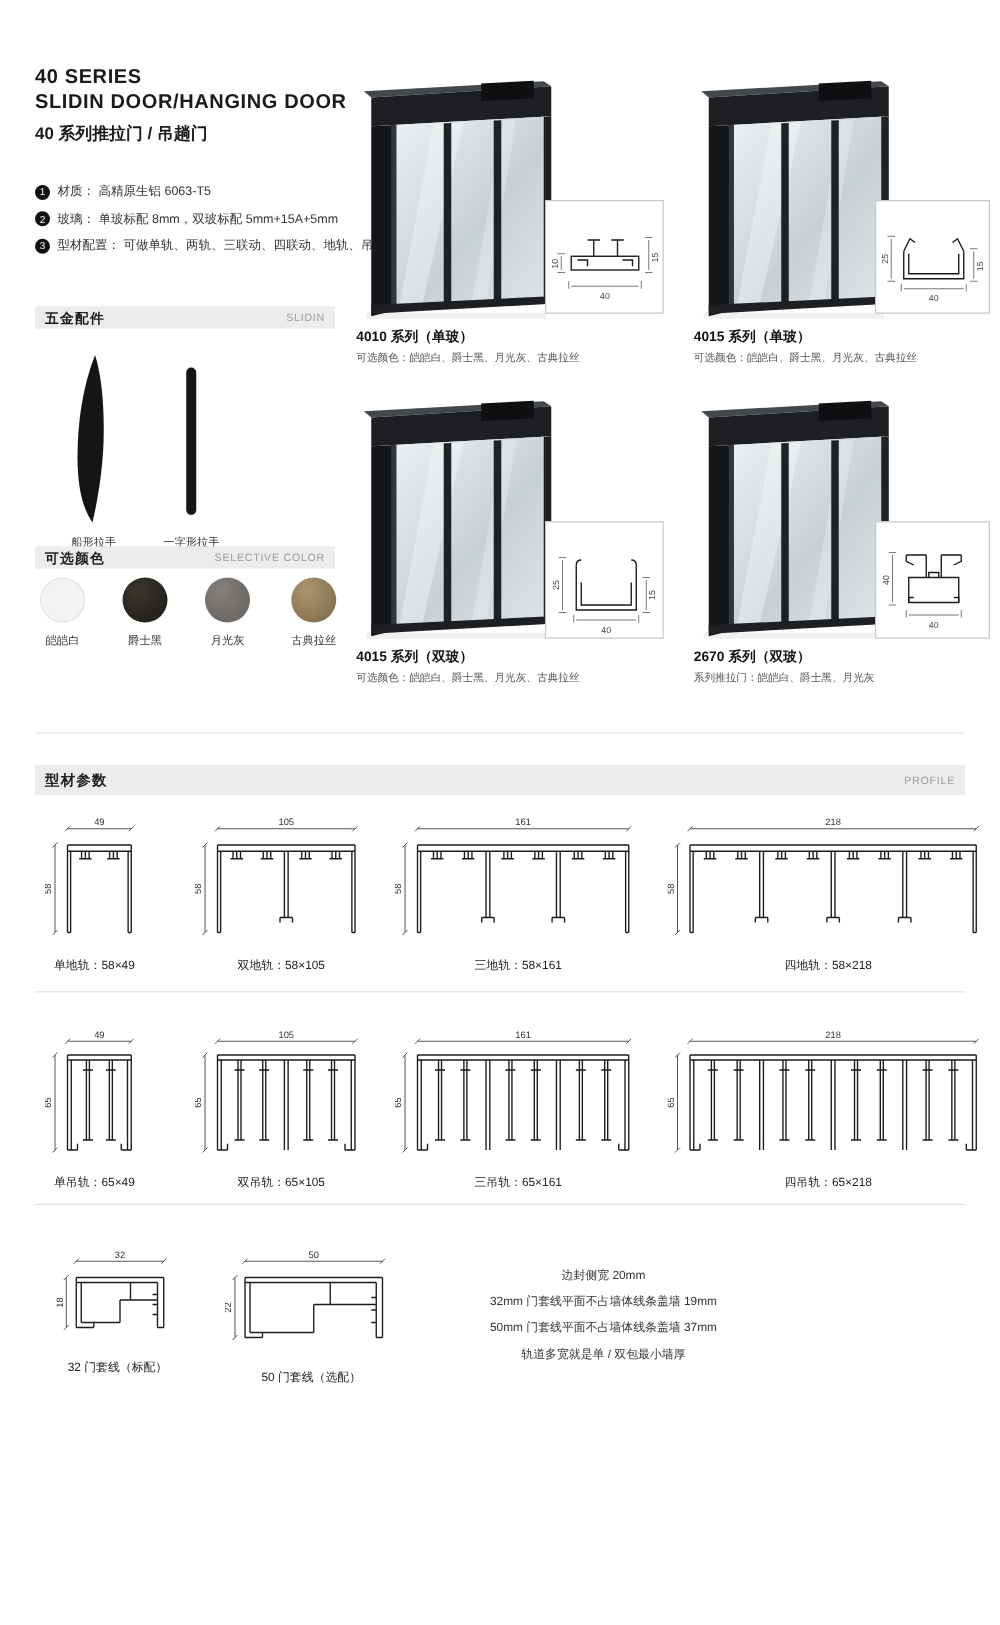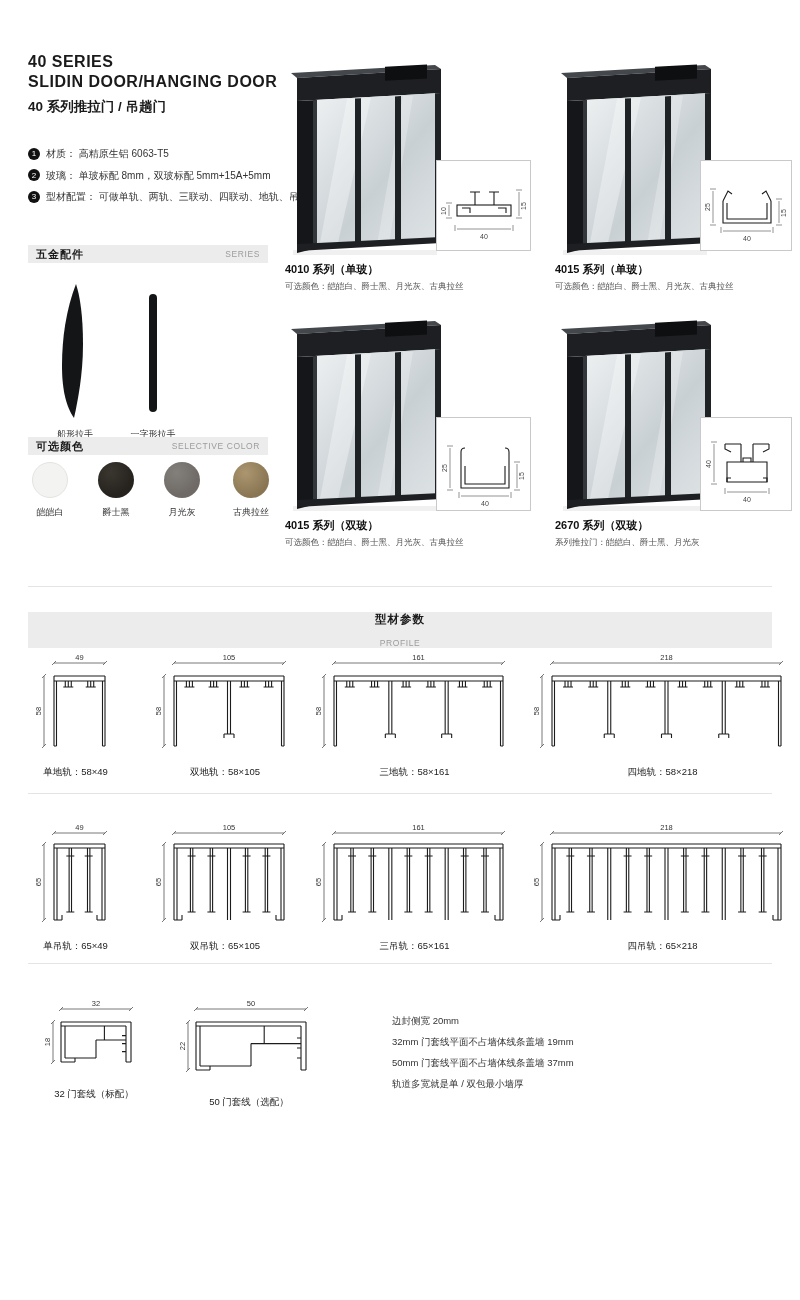--- a/index.html
+++ b/index.html
@@ -23,21 +23,21 @@
   .swatch-label{font-size:9px;color:#333;text-align:center;margin-top:8px;white-space:nowrap;}
   
   .prod-name{font-size:11px;font-weight:bold;color:#111;}
   .prod-colors{font-size:8.5px;color:#555;margin-top:4px;}
   .profile-box{border:1px solid #c9c9c9;background:#fff;box-sizing:border-box;}
   .profile-box svg text{font-size:7px;fill:#444;}
   
   .track-col{display:flex;flex-direction:column;align-items:center;}
   .track-label{font-size:9.5px;color:#222;margin-top:12px;white-space:nowrap;}
   .divider{height:1px;background:#e4e4e4;}
-  .note-line{font-size:9.5px;color:#333;line-height:21px;white-space:nowrap;}
+  .note-line{font-size:9.5px;color:#333;line-height:21px;white-space:nowrap;text-align:center;}
   svg{display:block;}
 </style>
 </head>
 <body>
 
 <div id="page">
 
   <div class="abs" style="left:28px;top:52px;">
     <div class="h-en">40 SERIES</div>
     <div class="h-en">SLIDIN DOOR/HANGING DOOR</div>
@@ -54,21 +54,21 @@
       <span>玻璃：</span>&nbsp;<span>单玻标配 8mm，双玻标配 5mm+15A+5mm</span>
     </div>
     <div class="spec-line">
       <span class="spec-num">3</span>
       <span>型材配置：</span>&nbsp;<span>可做单轨、两轨、三联动、四联动、地轨、吊轨</span>
     </div>
   </div>
 
   <div class="abs bar" style="left:28px;top:245px;width:240px;">
     <span class="cn">五金配件</span>
-    <span class="en">SERIES</span>
+    <span class="en">SLIDIN</span>
   </div>
 
   <div class="abs" style="left:40px;top:282px;width:70px;text-align:center;">
     <svg width="70" height="138" viewBox="0 0 70 138">
       <path d="M36,2 C26,28 22,56 22,84 C22,110 27,126 34,136 C38,118 43,92 43,62 C43,34 40,14 36,2 Z" fill="#141517"></path>
     </svg>
     <div class="part-cap" style="margin-top:8px;">
       <div>船形拉手</div>
       <div>（标配）</div>
     </div>
@@ -280,21 +280,21 @@
       <text x="46" y="84" text-anchor="middle">40</text>
     </svg>
   </div>
   <div class="abs" style="left:555px;top:518px;">
     <div class="prod-name">2670 系列（双玻）</div>
     <div class="prod-colors">系列推拉门：皑皑白、爵士黑、月光灰</div>
   </div>
 
   <div class="abs divider" style="left:28px;top:586px;width:744px;"></div>
 
-  <div class="abs bar" style="left:28px;top:612px;width:744px;height:36px;flex-direction:column;">
+  <div class="abs bar" style="left:28px;top:612px;width:744px;height:24px;">
     <span class="cn" style="font-size:11.5px;">型材参数</span>
     <span class="en">PROFILE</span>
   </div>
 
   <div class="abs track-col" style="left:36px;top:652px;">
       <svg width="79" height="102" viewBox="0 0 79 102">
         <path d="M18,24 H69 M18,29 H69 M18,24 V94 M20.5,29 V94 M18,94 H20.5 M69,24 V94 M66.5,29 V94 M66.5,94 H69 M29.28,29 V35 M32.28,29 V35 M35.28,29 V35 M27.28,35 H37.28 M51.72,29 V35 M54.72,29 V35 M57.72,29 V35 M49.72,35 H59.72" stroke="#1c1c1c" stroke-width="1.1" fill="none"></path>
         <line x1="18" y1="11" x2="69" y2="11" stroke="#555" stroke-width="0.8"></line>
         <path d="M16,13 L20,9 M67,13 L71,9" stroke="#555" stroke-width="0.8" fill="none"></path>
         <text x="43.5" y="8" text-anchor="middle" font-size="7.5" fill="#333">49</text>

